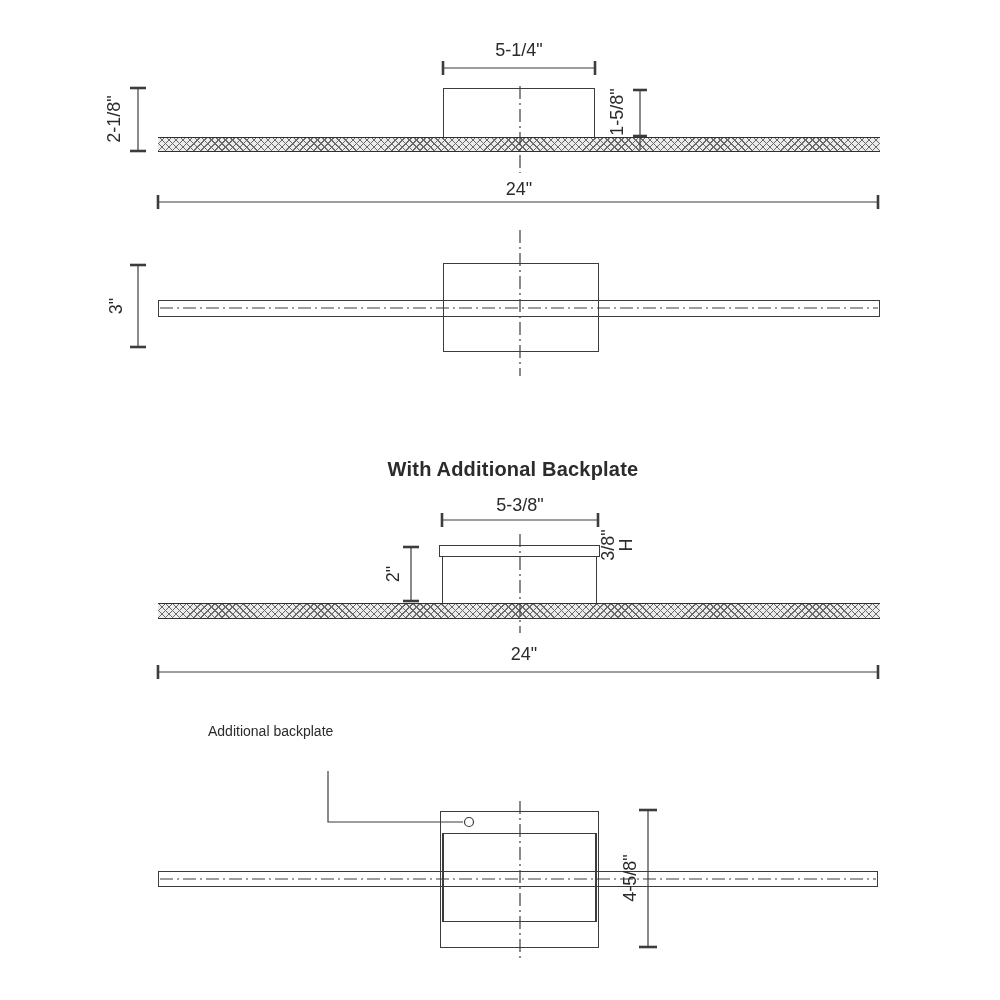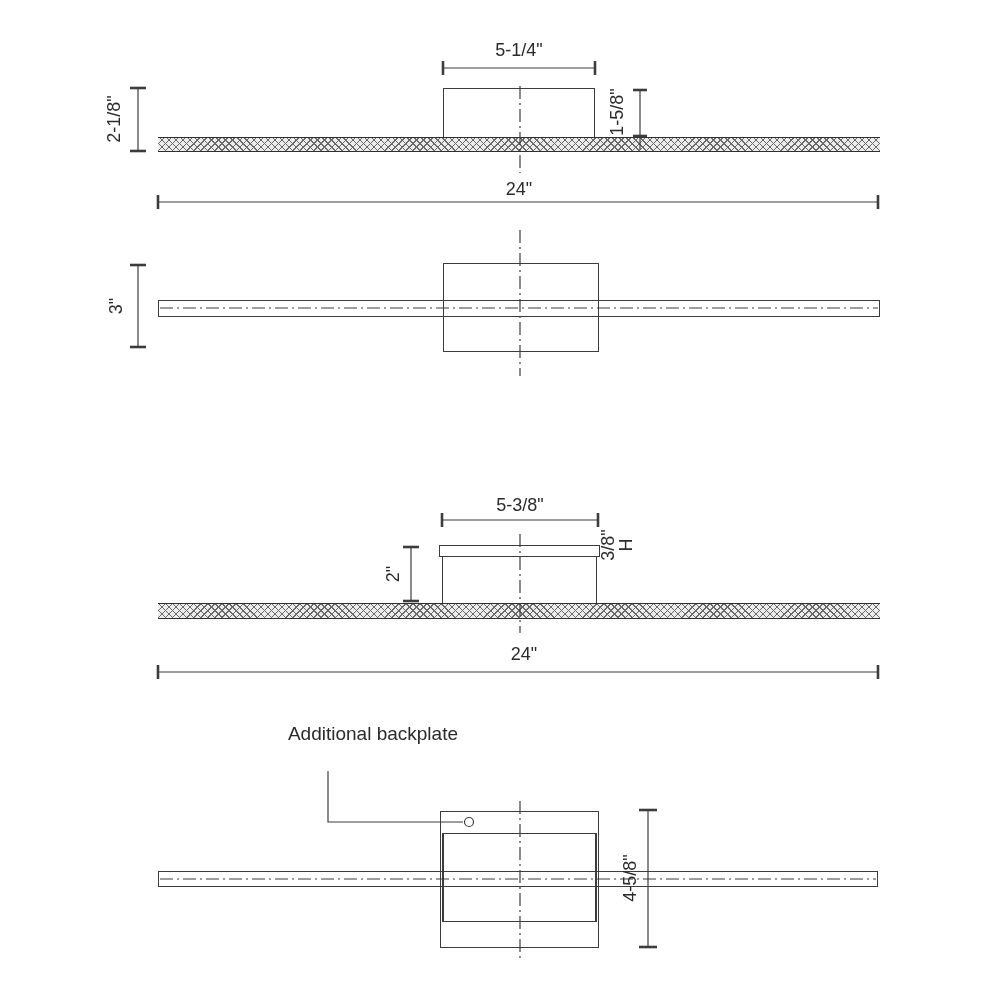--- a/index.html
+++ b/index.html
@@ -23,40 +23,41 @@
   }
   
   .bar{position:absolute;border:1.5px solid #3c3c3c;background:transparent;box-sizing:border-box;}
   
   .dimtext{position:absolute;font-size:18px;text-align:center;white-space:nowrap;line-height:1;}
   .vlabel{position:absolute;display:flex;align-items:center;justify-content:center;
           transform:rotate(-90deg);transform-origin:center;font-size:18px;white-space:nowrap;line-height:1;}
   .vlabel2{position:absolute;display:flex;flex-direction:column;align-items:center;justify-content:center;
           transform:rotate(-90deg);transform-origin:center;font-size:18px;line-height:1.0;}
   .title{position:absolute;font-size:20px;font-weight:700;text-align:center;white-space:nowrap;letter-spacing:.2px;}
-  .note{position:absolute;font-size:19px;text-align:right;line-height:1.3;white-space:nowrap;}
+  .note{position:absolute;font-size:14px;text-align:left;line-height:1.3;white-space:nowrap;}
   svg{position:absolute;left:0;top:0;pointer-events:none;}
 </style>
 </head>
 <body>
 
 <div id="canvas">
 
   <div class="rect no-bottom" style="left:443px;top:88px;width:152px;height:49px;"></div>
   <div class="hatch" style="left:158px;top:137px;width:722px;height:15px;"></div>
 
   <div class="dimtext" style="left:443px;top:41px;width:152px;">5-1/4"</div>
   <div class="vlabel" style="left:582px;top:102px;width:70px;height:20px;">1-5/8"</div>
   <div class="vlabel" style="left:79px;top:109px;width:70px;height:20px;">2-1/8"</div>
   <div class="dimtext" style="left:158px;top:180px;width:722px;">24"</div>
 
   <div class="rect" style="left:443px;top:263px;width:156px;height:89px;"></div>
   <div class="bar" style="left:158px;top:300px;width:722px;height:17px;"></div>
   <div class="vlabel" style="left:81px;top:296px;width:70px;height:20px;">3"</div>
 
+  <div class="title" style="left:288px;top:458px;width:450px;">With Additional Backplate</div>
 
   <div class="dimtext" style="left:442px;top:496px;width:156px;">5-3/8"</div>
   <div class="rect" style="left:439px;top:545px;width:161px;height:12px;"></div>
   <div class="rect sides-only" style="left:442px;top:557px;width:155px;height:46px;"></div>
   <div class="hatch" style="left:158px;top:603px;width:722px;height:16px;"></div>
 
   <div class="vlabel" style="left:358px;top:564px;width:70px;height:20px;">2"</div>
   <div class="vlabel2" style="left:595px;top:526px;width:44px;height:38px;">
       <span>3/8"</span>
       <span>H</span>

